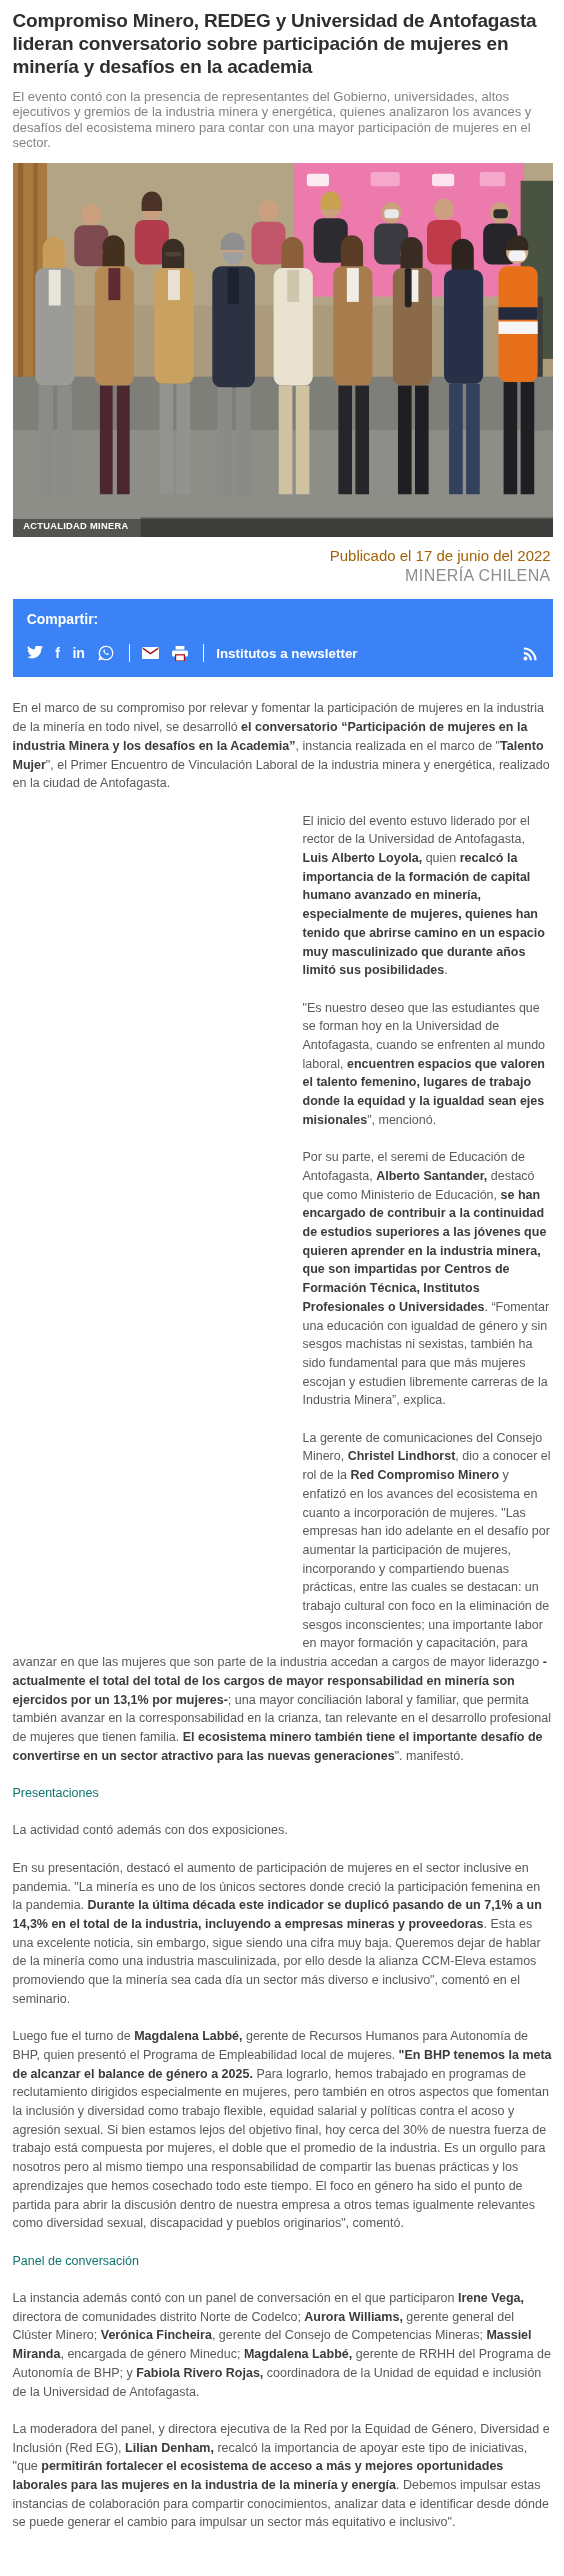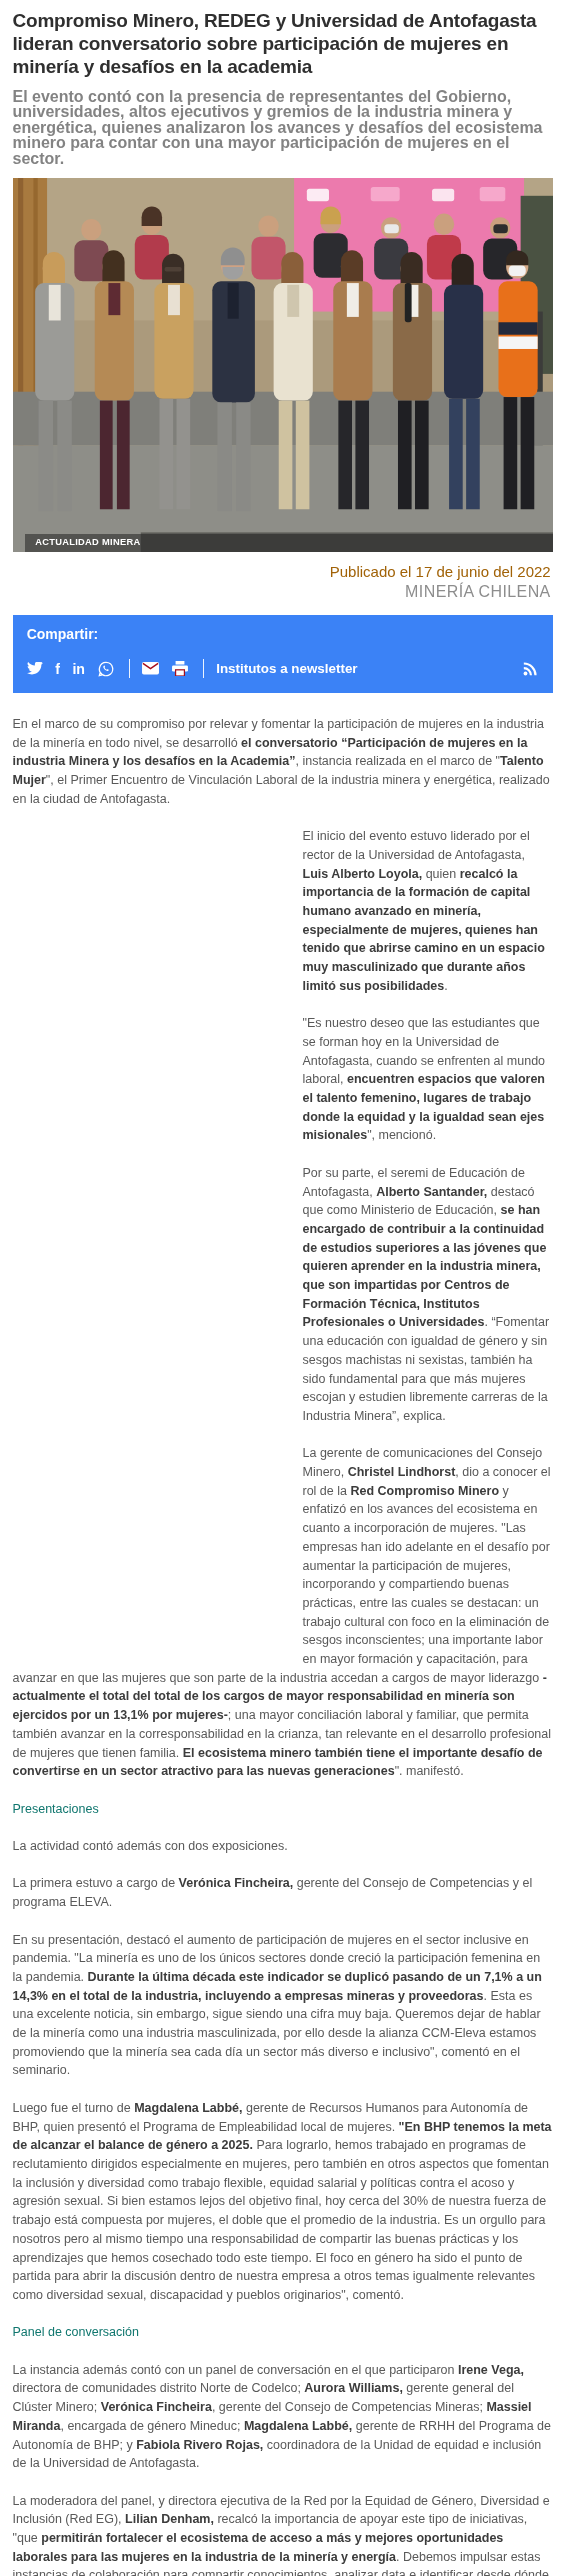--- a/index.html
+++ b/index.html
@@ -1,25 +1,25 @@
 <!DOCTYPE html>
 <html lang="es" style="font-size:14.2px"><head>
 <meta charset="utf-8">
 <style>
   html,body{margin:0;padding:0;background:#ffffff;}
   body{font-family:"Liberation Sans", sans-serif; -webkit-font-smoothing:antialiased;}
   .page{width:565px; box-sizing:border-box; padding:5.3px 12.5px 27px; background:#fff;}
 
   .headline{margin:3.6px 0 10.7px; font-size:19px; line-height:23px; font-weight:bold;
             color:#2f2f2f; letter-spacing:-0.2px;}
-  .lead{margin:0 0 11.6px; font-size:16px; line-height:15.6px; color:#838383;font-weight:bold;}
+  .lead{margin:0 0 11.6px; font-size:13px; line-height:15.6px; color:#838383;}
 
   .photo-wrap{position:relative; width:100%; height:374px; margin:0 0 9px; overflow:hidden;}
   .photo-wrap svg{display:block; width:100%; height:100%;}
-  .photo-caption{position:absolute; left:12px; right:0; bottom:0; height:11.6px;
+  .photo-caption{position:absolute; left:0; right:0; bottom:0; height:11.6px;
                  background:rgba(35,35,35,.55); color:#fff; font-size:9.3px; font-weight:bold;
                  letter-spacing:0.3px; padding:2.7px 10.7px 3.6px;}
 
   .pub-date{text-align:right; color:#a16207; font-size:15px; margin:10.7px 1.8px 2.7px;}
   .pub-source{text-align:right; color:#8d8d8d; font-size:16px; letter-spacing:0.4px; margin:0 1.8px 14.2px;}
 
   .share-bar{background:#3b82f6; color:#fff; padding:11.6px 14.2px 15px; margin:0;}
   .share-title{font-size:14px; font-weight:bold; margin:0 0 17px;}
   .share-icons{display:flex; align-items:center;}
   .s-icon{display:inline-flex; align-items:center; justify-content:center; margin-right:12.5px; cursor:pointer;}
@@ -208,21 +208,20 @@
 
   <div class="article">
       <p class="para"><span>En el marco de su compromiso por relevar y fomentar la participación de mujeres en la industria de la minería en todo nivel, se desarrolló </span><strong>el conversatorio “Participación de mujeres en la industria Minera y los desafíos en la Academia”</strong><span>, instancia realizada en el marco de "</span><strong>Talento Mujer</strong><span>", el Primer Encuentro de Vinculación Laboral de la industria minera y energética, realizado en la ciudad de Antofagasta.</span></p>
       <div class="ad-float"></div>
       <p class="para"><span>El inicio del evento estuvo liderado por el rector de la Universidad de Antofagasta, </span><strong>Luis Alberto Loyola,</strong><span> quien </span><strong>recalcó la importancia de la formación de capital humano avanzado en minería, especialmente de mujeres, quienes han tenido que abrirse camino en un espacio muy masculinizado que durante años limitó sus posibilidades</strong><span>.</span></p>
       <p class="para"><span>"Es nuestro deseo que las estudiantes que se forman hoy en la Universidad de Antofagasta, cuando se enfrenten al mundo laboral, </span><strong>encuentren espacios que valoren el talento femenino, lugares de trabajo donde la equidad y la igualdad sean ejes misionales</strong><span>", mencionó.</span></p>
       <p class="para"><span>Por su parte, el seremi de Educación de Antofagasta, </span><strong>Alberto Santander,</strong><span> destacó que como Ministerio de Educación, </span><strong>se han encargado de contribuir a la continuidad de estudios superiores a las jóvenes que quieren aprender en la industria minera, que son impartidas por Centros de Formación Técnica, Institutos Profesionales o Universidades</strong><span>. “Fomentar una educación con igualdad de género y sin sesgos machistas ni sexistas, también ha sido fundamental para que más mujeres escojan y estudien libremente carreras de la Industria Minera”, explica.</span></p>
       <p class="para"><span>La gerente de comunicaciones del Consejo Minero, </span><strong>Christel Lindhorst</strong><span>, dio a conocer el rol de la </span><strong>Red Compromiso Minero</strong><span> y enfatizó en los avances del ecosistema en cuanto a incorporación de mujeres. "Las empresas han ido adelante en el desafío por aumentar la participación de mujeres, incorporando y compartiendo buenas prácticas, entre las cuales se destacan: un trabajo cultural con foco en la eliminación de sesgos inconscientes; una importante labor en mayor formación y capacitación, para avanzar en que las mujeres que son parte de la industria accedan a cargos de mayor liderazgo </span><strong>-actualmente el total del total de los cargos de mayor responsabilidad en minería son ejercidos por un 13,1% por mujeres-</strong><span>; una mayor conciliación laboral y familiar, que permita también avanzar en la corresponsabilidad en la crianza, tan relevante en el desarrollo profesional de mujeres que tienen familia. </span><strong>El ecosistema minero también tiene el importante desafío de convertirse en un sector atractivo para las nuevas generaciones</strong><span>". manifestó.</span></p>
       <p class="para bold-head"><span>Presentaciones</span></p>
       <p class="para"><span>La  actividad contó además con dos exposiciones.</span></p>
-      <p class="para"><span>La primera estuvo a cargo de </span><strong>Verónica Fincheira,</strong><span> gerente del Consejo de Competencias y el programa ELEVA.</span></p>
       <p class="para"><span>En su presentación, destacó el aumento de participación de mujeres en el sector inclusive en pandemia. "La minería es uno de los únicos sectores donde creció la participación femenina en la pandemia. </span><strong>Durante la última década este indicador se duplicó pasando de un 7,1% a un 14,3% en el total de la industria, incluyendo a empresas mineras y proveedoras</strong><span>. Esta es una excelente noticia, sin embargo, sigue siendo una cifra muy baja. Queremos dejar de hablar de la minería como una industria masculinizada, por ello desde la alianza CCM-Eleva estamos promoviendo que la minería sea cada día un sector más diverso e inclusivo", comentó en el seminario.</span></p>
       <p class="para"><span>Luego fue el turno de </span><strong>Magdalena Labbé,</strong><span> gerente de Recursos Humanos para Autonomía de BHP, quien presentó el Programa de Empleabilidad local de mujeres. </span><strong>"En BHP tenemos la meta de alcanzar el balance de género a 2025.</strong><span> Para lograrlo, hemos trabajado en programas de reclutamiento dirigidos especialmente en mujeres, pero también en otros aspectos que fomentan la inclusión y diversidad como trabajo flexible, equidad salarial y políticas contra el acoso y agresión sexual.  Si bien estamos lejos del objetivo final, hoy cerca del 30% de nuestra fuerza de trabajo está compuesta por mujeres, el doble que el promedio de la industria. Es un orgullo para nosotros pero al mismo tiempo una responsabilidad de compartir las buenas prácticas y los aprendizajes que hemos cosechado todo este tiempo. El foco en género ha sido el punto de partida para abrir la discusión dentro de nuestra empresa a otros temas igualmente relevantes como diversidad sexual, discapacidad y pueblos originarios", comentó.</span></p>
       <p class="para bold-head"><span>Panel de conversación</span></p>
       <p class="para"><span>La instancia además contó con un panel de conversación en el que participaron </span><strong>Irene Vega,</strong><span> directora de comunidades distrito Norte de Codelco; </span><strong>Aurora Williams,</strong><span> gerente general del Clúster Minero; </span><strong>Verónica Fincheira</strong><span>, gerente del Consejo de Competencias Mineras; </span><strong>Massiel Miranda</strong><span>, encargada de género Mineduc; </span><strong>Magdalena Labbé,</strong><span> gerente de RRHH del Programa de Autonomía de BHP; y </span><strong>Fabiola Rivero Rojas,</strong><span> coordinadora de la Unidad de equidad e inclusión de la Universidad de Antofagasta.</span></p>
       <p class="para"><span>La moderadora del panel, y directora ejecutiva de la Red por la Equidad de Género, Diversidad e Inclusión (Red EG), </span><strong>Lilian Denham,</strong><span> recalcó la importancia de apoyar este tipo de iniciativas, "que </span><strong>permitirán fortalecer el ecosistema de acceso a más y mejores oportunidades laborales para las mujeres en la industria de la minería y energía</strong><span>. Debemos impulsar estas instancias de colaboración para compartir conocimientos, analizar data e identificar desde dónde se puede generar el cambio para impulsar un sector más equitativo e inclusivo".</span></p>
     </div>
 
 </div>
 
 

